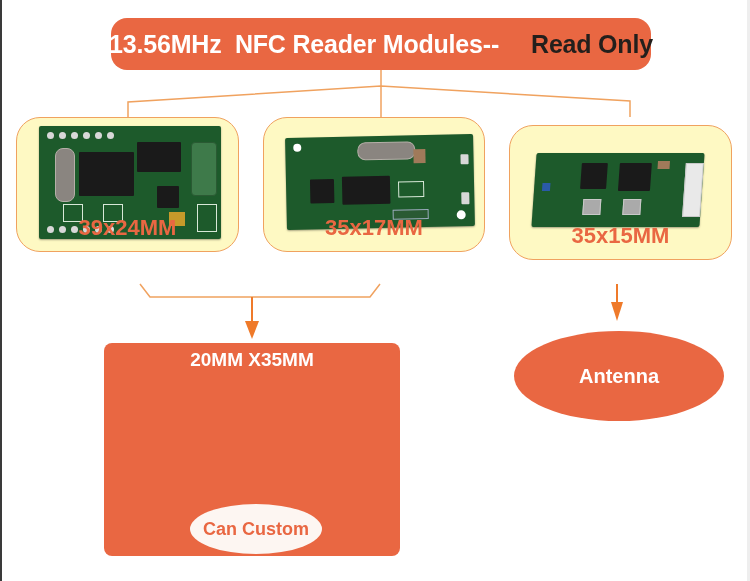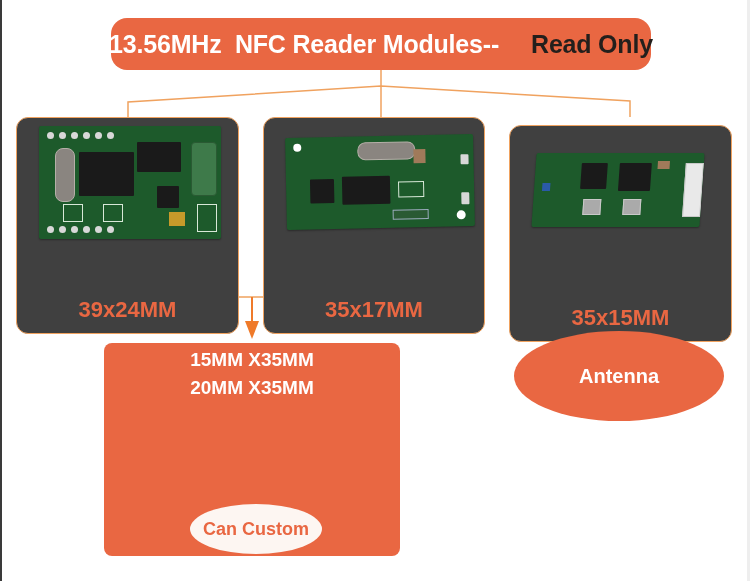--- a/index.html
+++ b/index.html
@@ -15,22 +15,22 @@
     background: #e96742; border-radius: 16px;
     display: flex; align-items: center; justify-content: center;
     font-weight: bold; font-size: 25px; color: #ffffff; letter-spacing: -0.2px;
     white-space: pre;
   }
   .title-box .dark { color: #231f1c; margin-left: 32px; }
 
   svg.connectors { position: absolute; left: 0; top: 0; width: 750px; height: 581px; pointer-events: none; }
 
   .module-card {
-    position: absolute; top: 117px; height: 217px;
-    border: 1.5px solid #f0a25f; border-radius: 12px; background: #404040;
+    position: absolute; top: 117px; height: 135px;
+    border: 1.5px solid #f0a25f; border-radius: 24px; background: #fef9c3;
     box-sizing: border-box;
   }
   .module-card .size-label {
     position: absolute; left: 0; right: 0; bottom: 10px; text-align: center;
     color: #e96742; font-weight: bold; font-size: 22px;
   }
 
   .pcb {
     position: absolute; background: #1d5a2b; border-radius: 2px;
     box-shadow: 0 1px 2px rgba(0,0,0,0.35);
@@ -142,21 +142,20 @@
     <div class="conn" style="left:90px;top:46px;width:16px;height:14px;background:#aaa"></div>
     <div class="cap" style="left:122px;top:8px;width:12px;height:8px;background:#a07a5a"></div>
     <div class="cap" style="left:8px;top:30px;width:8px;height:8px;background:#2a5aa8"></div>
     <div class="conn" style="left:150px;top:10px;width:16px;height:52px"></div>
   </div>
   <div class="size-label">35x15MM</div>
 </div>
 
 <div class="antenna-box">
   <div class="sizes">
-    <div class="size-line">15MM X35MM</div>
     <div class="size-line">20MM X35MM</div>
   </div>
   <div class="custom-pill">Can Custom</div>
 </div>
 
 <div class="builtin-ellipse">
   <span>Antenna</span>
 </div>
 
 </body></html>

